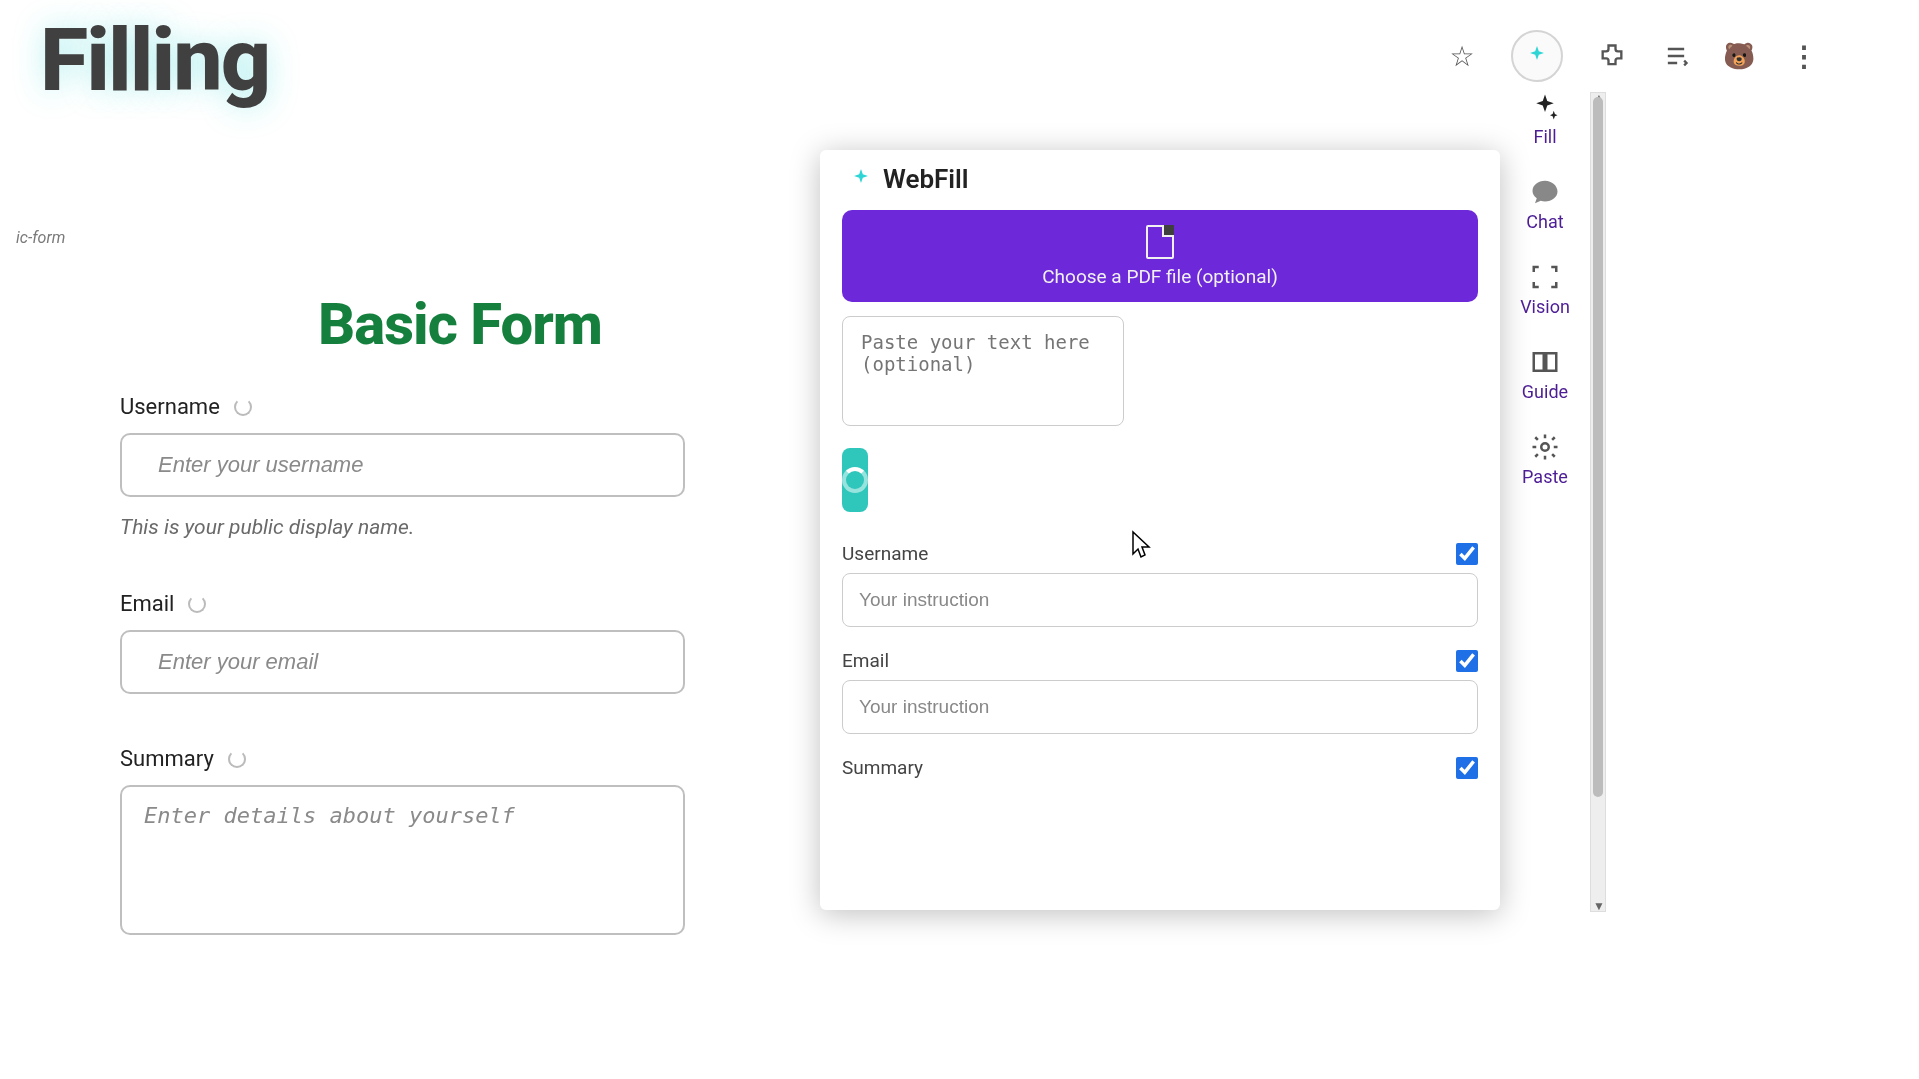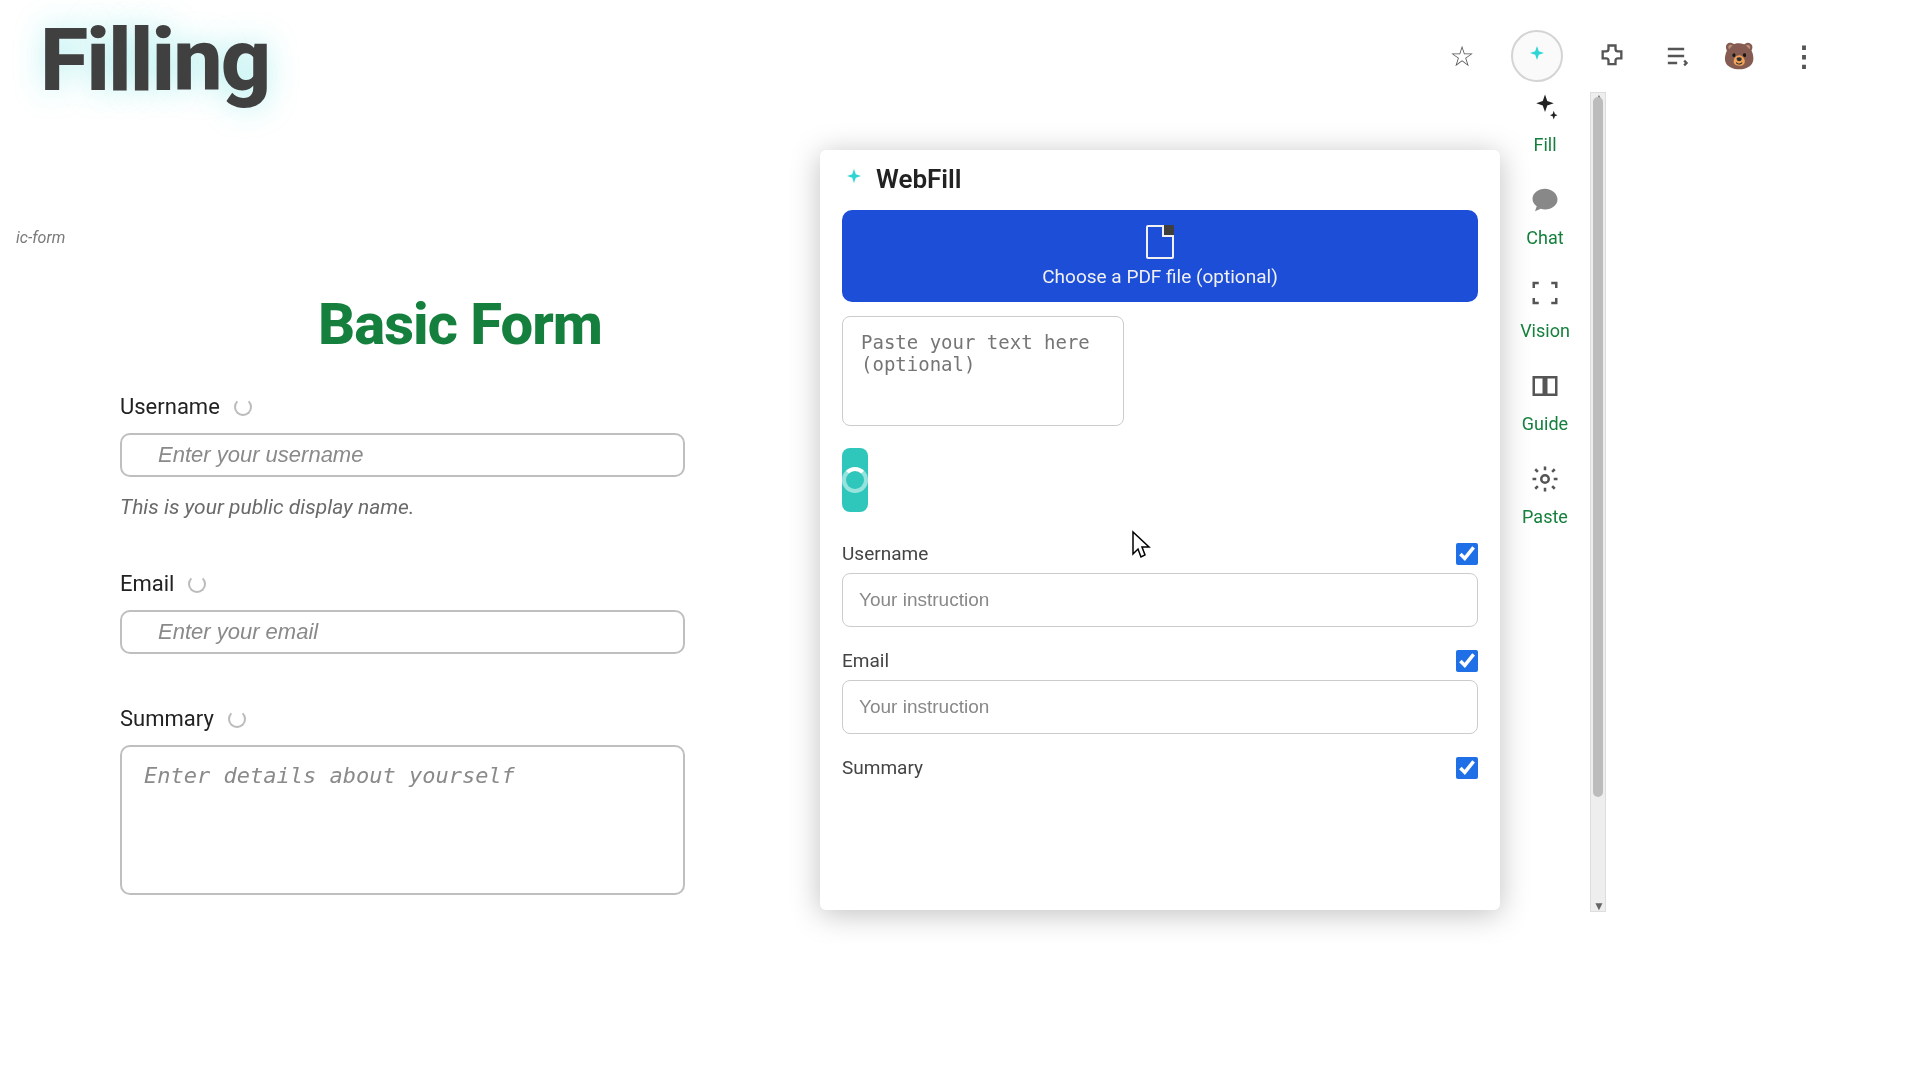--- a/index.html
+++ b/index.html
@@ -80,21 +80,21 @@
     width: 565px;
     border: 2px solid #bfbfbf;
     border-radius: 10px;
     padding: 16px 22px;
     font-size: 22px;
     color: #222;
     font-style: italic;
     background: #fff;
   }
   .text-input::placeholder, .textarea::placeholder { color: #8a8a8a; }
-  .text-input { height: 44px; padding-left: 36px; }
+  .text-input { height: 64px; padding-left: 36px; }
   .textarea  { height: 150px; resize: none; }
 
   .field-hint {
     margin-top: 18px;
     font-size: 21px;
     color: #6a6a6a;
     font-style: italic;
   }
 
   
@@ -108,31 +108,31 @@
     background: #fff;
     border-radius: 6px;
     box-shadow: 0 4px 30px rgba(0,0,0,0.25);
     overflow: hidden;
   }
 
   .panel-header {
     display: flex;
     align-items: center;
     gap: 10px;
-    padding: 14px 22px 10px 22px;
+    padding: 14px 22px 10px 29px;
   }
   .sparkle {
     width: 24px; height: 24px;
     color: #2fd5d5;
   }
   .panel-title { font-size: 26px; font-weight: 600; color: #222; }
 
   .pdf-box {
     margin: 6px 22px 14px 22px;
-    background: #1d4ed8;
+    background: #6d28d9;
     color: #f1f1f1;
     border-radius: 10px;
     height: 92px;
     display: flex;
     flex-direction: column;
     align-items: center;
     justify-content: center;
     gap: 6px;
   }
   .file-icon { width: 28px; height: 34px; border: 2px solid #f1f1f1; border-radius: 2px; position: relative; }
@@ -201,22 +201,22 @@
     position: absolute;
     top: 92px;
     left: 1500px;
     width: 90px;
     display: flex;
     flex-direction: column;
     align-items: center;
     gap: 30px;
   }
   .rail-item {
-    display: flex; flex-direction: column; align-items: center; gap: 12px;
-    color: #15803d; font-size: 18px;
+    display: flex; flex-direction: column; align-items: center; gap: 4px;
+    color: #4c1d95; font-size: 18px;
     cursor: pointer;
     justify-content: center;
   }
   .rail-item svg, .rail-item .ricon { width: 30px; height: 30px; }
 
   .scrollbar-track {
     position: absolute;
     top: 92px;
     left: 1590px;
     width: 16px;

